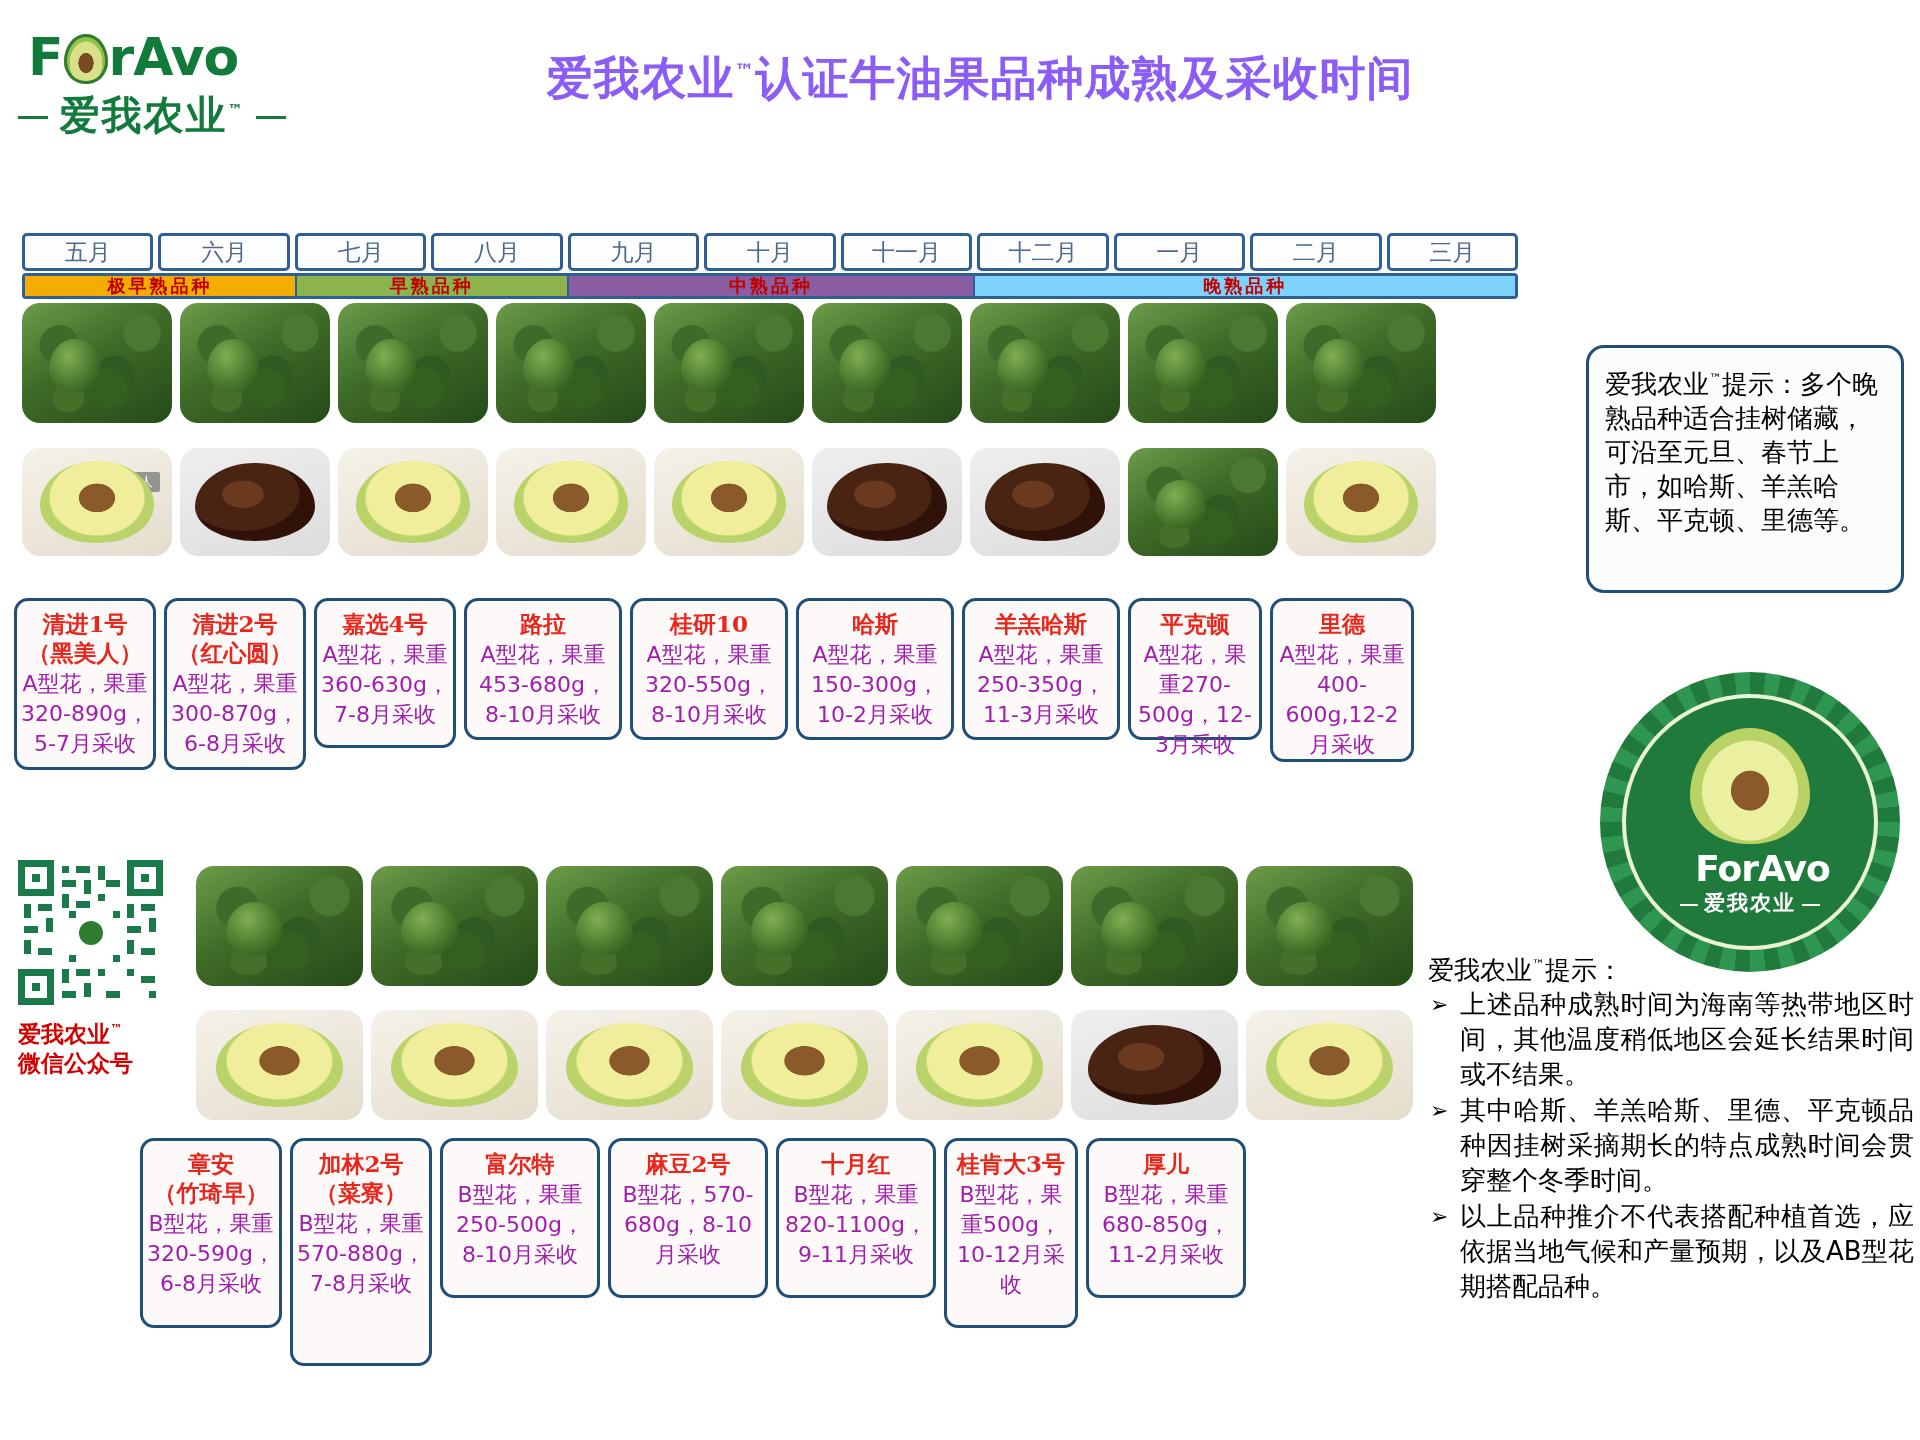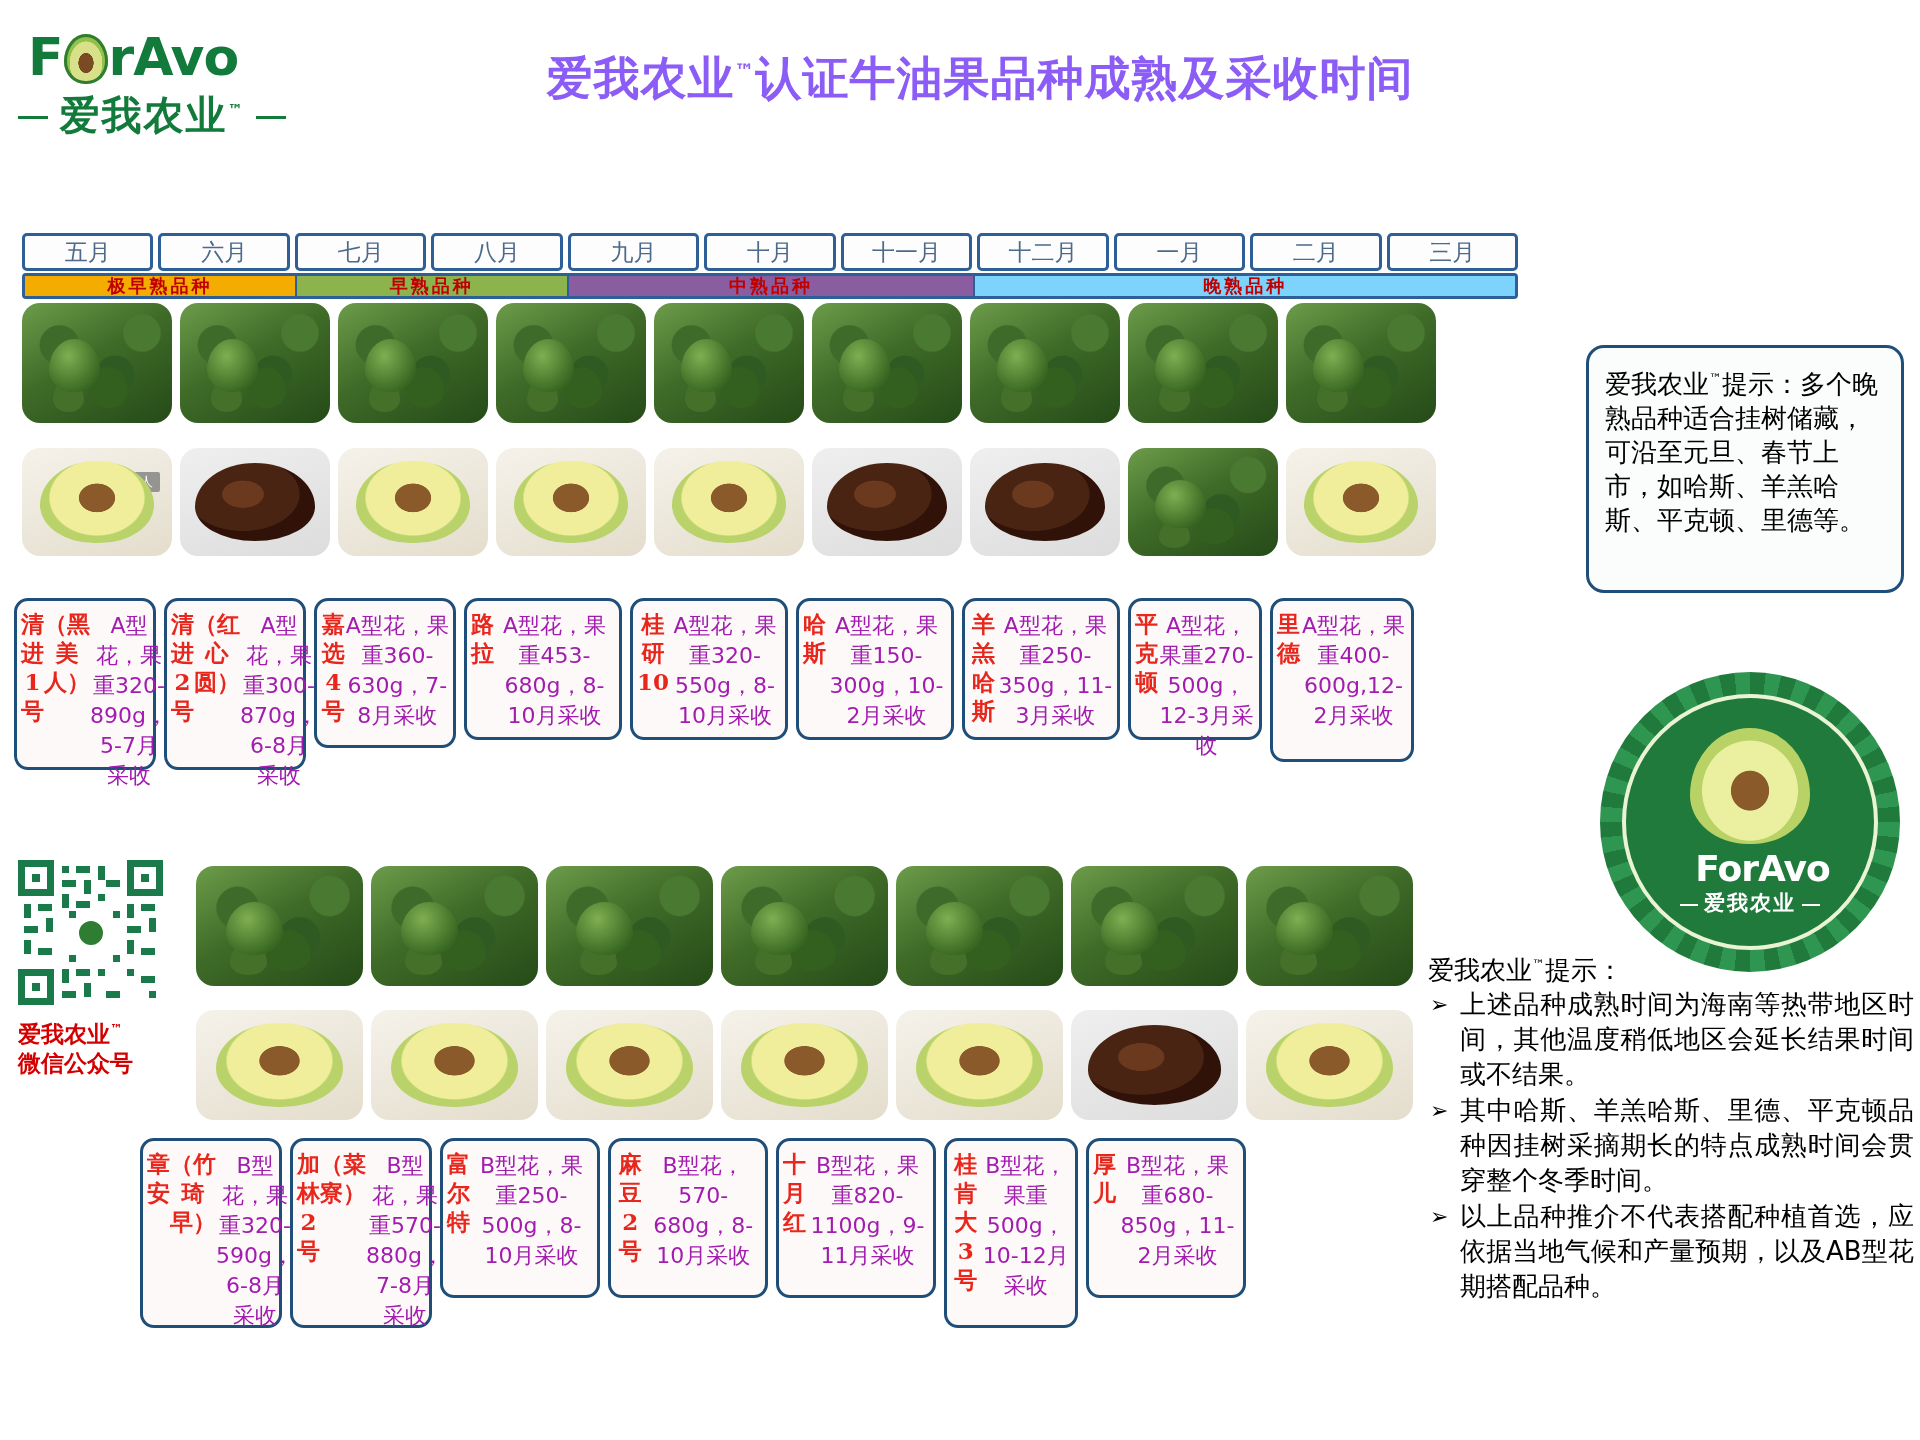--- a/index.html
+++ b/index.html
@@ -90,21 +90,21 @@
   .ph-label{
     position:absolute;right:8%;top:22%;background:rgba(120,120,120,.75);
     color:#fff;font-size:13px;padding:1px 6px;border-radius:2px;letter-spacing:1px;}
 
   
   .card-row{position:absolute;display:flex;align-items:flex-start;}
   .v-card{
     background:#fdf9f9;border:3px solid #1f4e79;border-radius:14px;
     margin-right:8px;box-sizing:border-box;
     padding:8px 4px 10px 4px;text-align:center;
-    display:flex;flex-direction:row;justify-content:flex-start;
+    display:flex;flex-direction:column;justify-content:flex-start;
   }
   .v-name{
     color:#e8261b;font-weight:700;font-size:23px;line-height:29px;
     font-family:"DejaVu Serif","Liberation Serif",serif;
   }
   .v-alias{
     color:#e8261b;font-weight:700;font-size:23px;line-height:29px;
     font-family:"DejaVu Serif","Liberation Serif",serif;
   }
   .v-desc{
@@ -307,21 +307,21 @@
   <div class="photo ph-dark" style="width:167px;height:110px;"></div>
   <div class="photo ph-cut" style="width:167px;height:110px;"></div>
 </div>
 
 <div class="card-row" style="left:140px;top:1138px;">
   <div class="v-card" style="width:142px;height:190px;">
     <div class="v-name">章安</div>
     <div class="v-alias">（竹琦早）</div>
     <div class="v-desc">B型花，果重320-590g，6-8月采收</div>
   </div>
-  <div class="v-card" style="width:142px;height:190px;">
+  <div class="v-card" style="width:142px;height:228px;">
     <div class="v-name">加林2号</div>
     <div class="v-alias">（菜寮）</div>
     <div class="v-desc">B型花，果重570-880g，7-8月采收</div>
   </div>
   <div class="v-card" style="width:160px;height:160px;">
     <div class="v-name">富尔特</div>
     <div class="v-desc">B型花，果重250-500g，8-10月采收</div>
   </div>
   <div class="v-card" style="width:160px;height:160px;">
     <div class="v-name">麻豆2号</div>

